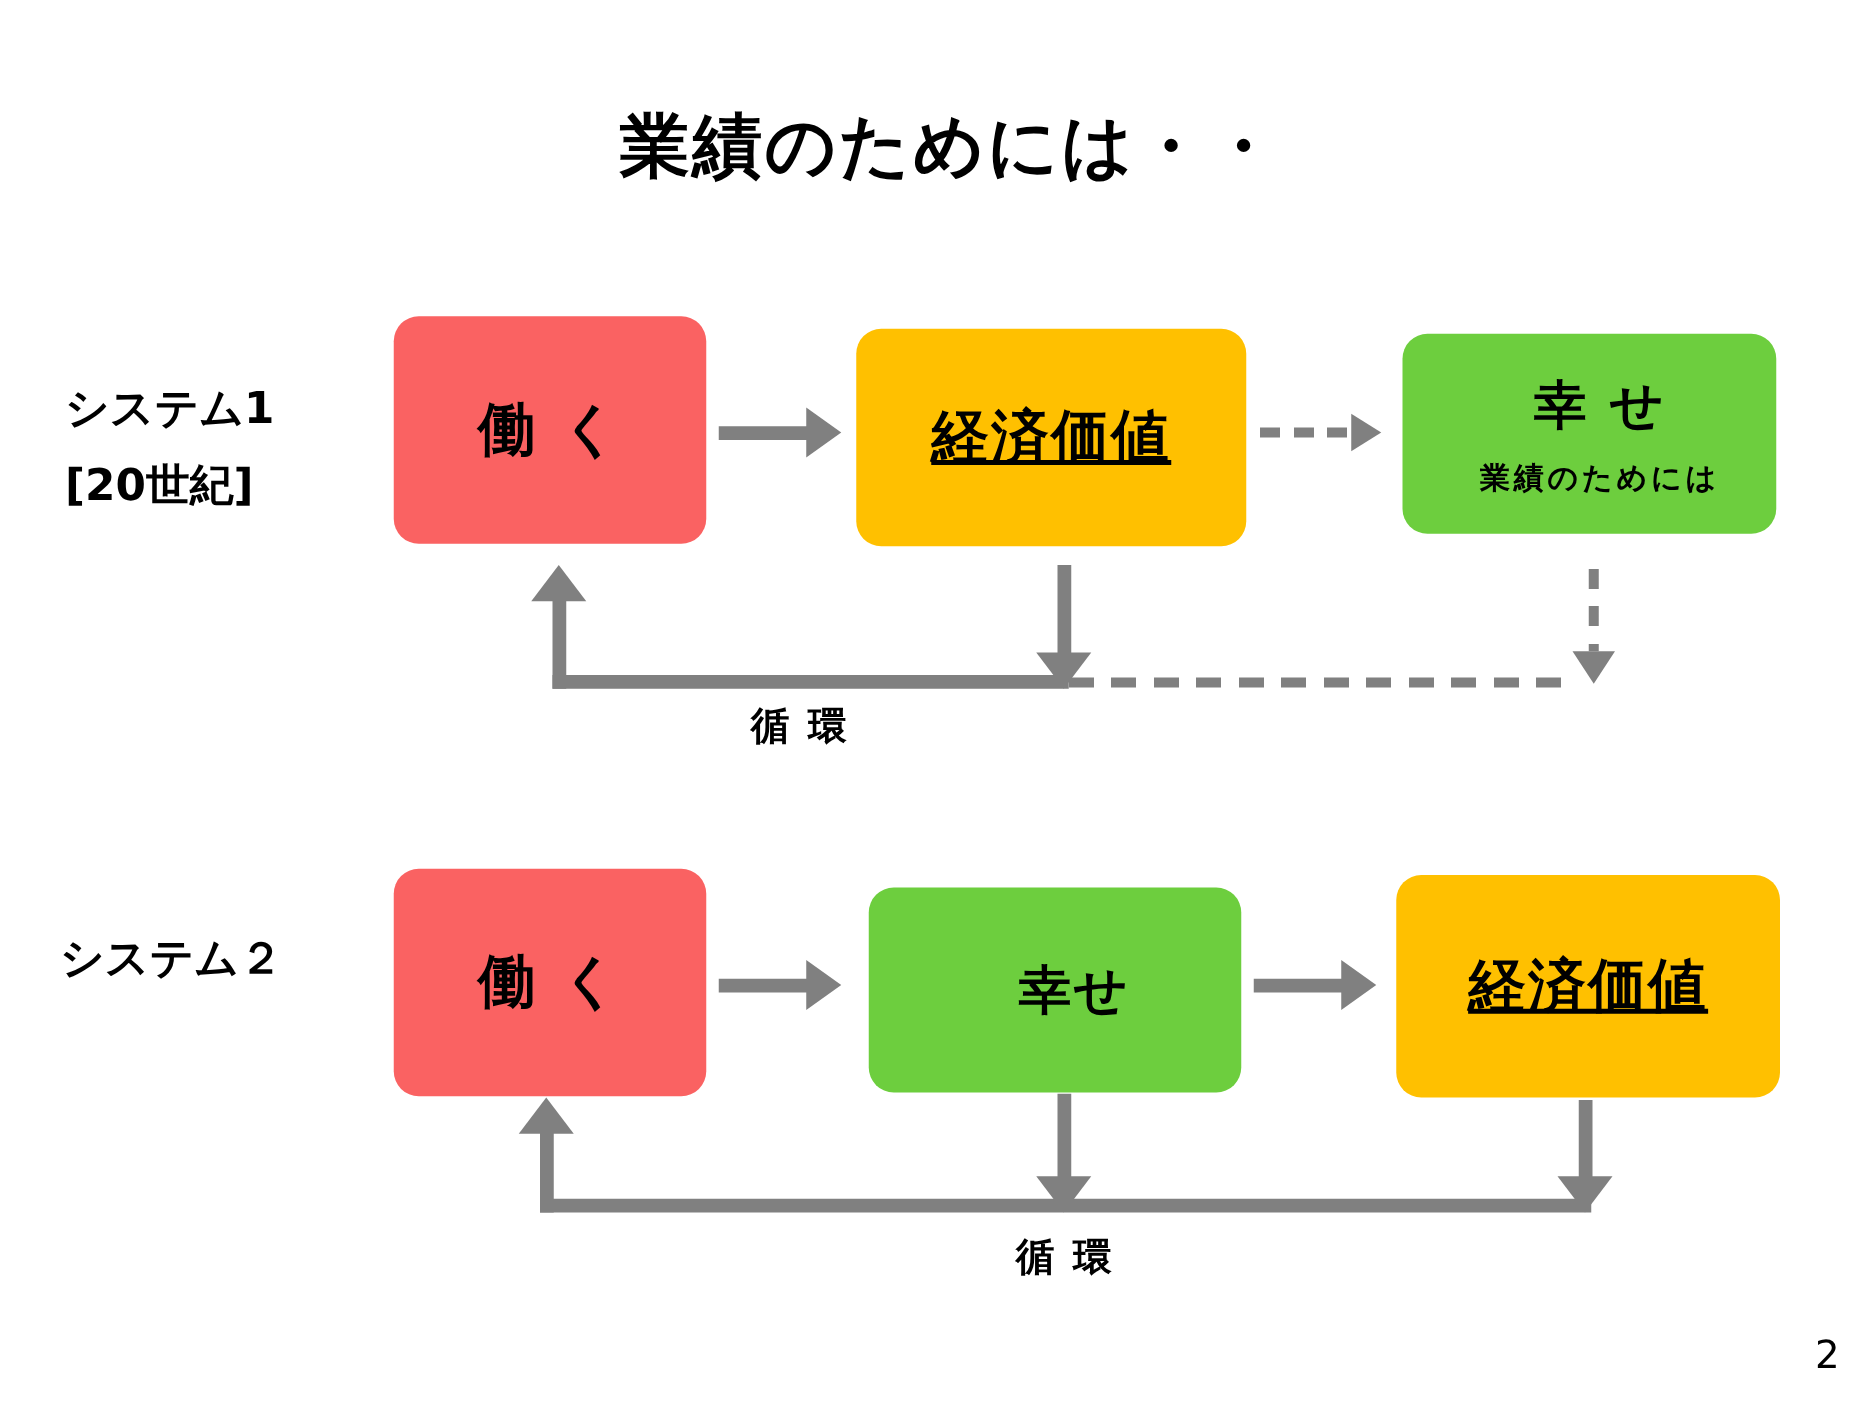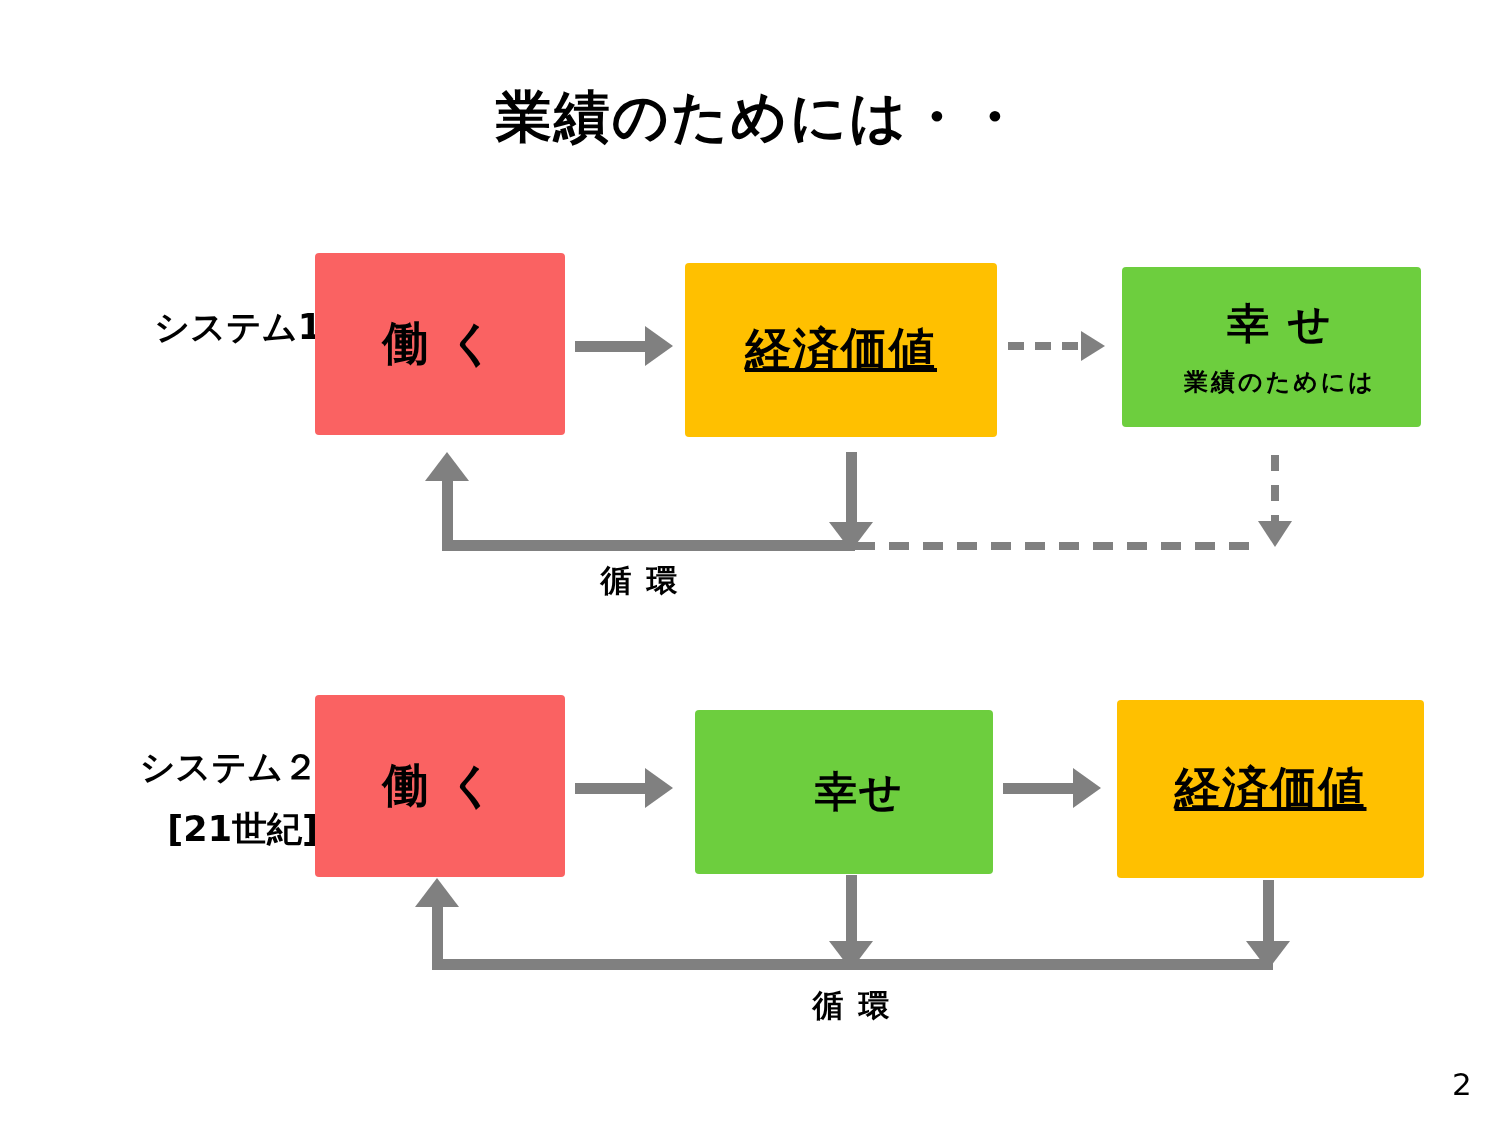--- a/index.html
+++ b/index.html
@@ -13,27 +13,27 @@
   }
 
   
   .page-title {
     position:absolute; top:80px; left:0; width:1520px;
     text-align:center; font-size:56px; font-weight:bold; letter-spacing:2px;
   }
 
   
   .sys-label {
-    position:absolute; width:270px; text-align:right;
+    position:absolute; width:270px; text-align:left;
     font-size:35px; font-weight:bold; line-height:62px;
   }
 
   
   .box {
-    position:absolute; border-radius:4px;
+    position:absolute; border-radius:20px;
     display:flex; flex-direction:column; align-items:center; justify-content:center;
     gap:16px;
   }
   .box .main { font-size:46px; font-weight:bold; letter-spacing:2px; }
   .box .main.smaller { font-size:42px; }
   .box .sub  { font-size:24px; font-weight:bold; letter-spacing:3px; }
   .fill-red    { background:#FA6262; }
   .fill-yellow { background:#FFC000;text-decoration:underline; }
   .fill-green  { background:#6DCE3E; }
 
@@ -99,20 +99,21 @@
 
   .page-number { position:absolute; top:1066px; left:1452px; font-size:31px; }
 </style>
 </head>
 <body>
 
 <div class="page-title">業績のためには・・</div>
 
 <div class="sys-label" style="left:52px; top:296px;">
   <div>システム1</div>
+  <div>[20世紀]</div>
 </div>
 
 <div class="box fill-red" style="left:315px; top:253px; width:250px; height:182px;">
   <div class="main">働 く</div>
 </div>
 
 <div class="h-arrow" style="left:575px; top:326px; width:98px;">
   <div class="shaft"></div>
     <div class="head"></div>
 </div>
@@ -141,21 +142,20 @@
     <div class="head"></div>
 </div>
 <div class="h-dash-line" style="left:855px; top:542px; width:400px;"></div>
 <div class="v-dash-line" style="left:1271px; top:455px; height:66px;"></div>
 <div class="dash-head-down" style="left:1258px; top:521px;"></div>
 
 <div class="cycle-label" style="left:530px; top:560px;">循 環</div>
 
 <div class="sys-label" style="left:48px; top:736px;">
   <div>システム２</div>
-  <div>[21世紀]</div>
 </div>
 
 <div class="box fill-red" style="left:315px; top:695px; width:250px; height:182px;">
   <div class="main">働 く</div>
 </div>
 
 <div class="h-arrow" style="left:575px; top:768px; width:98px;">
   <div class="shaft"></div>
     <div class="head"></div>
 </div>

